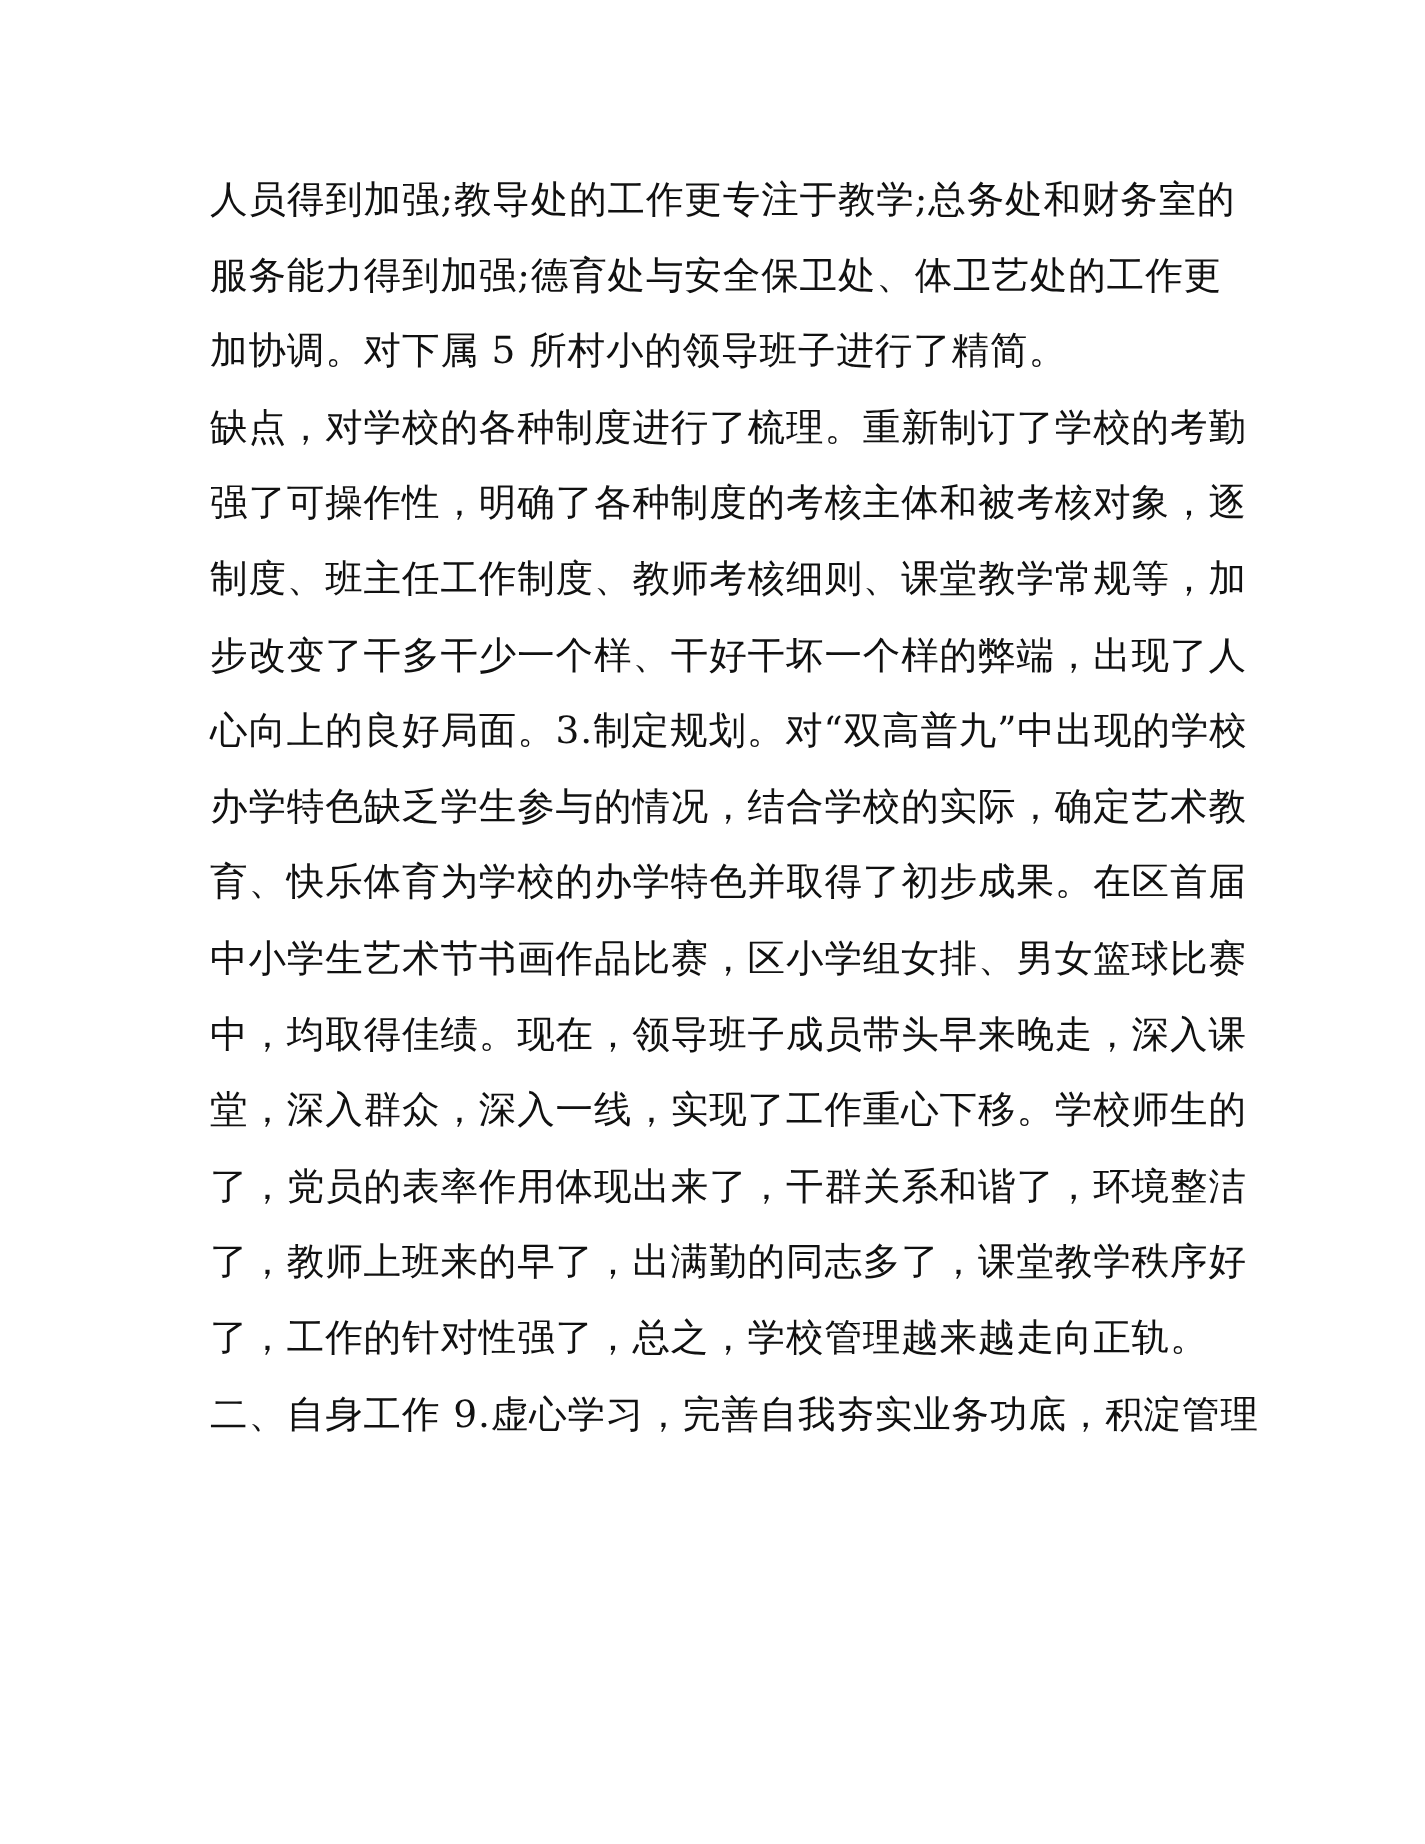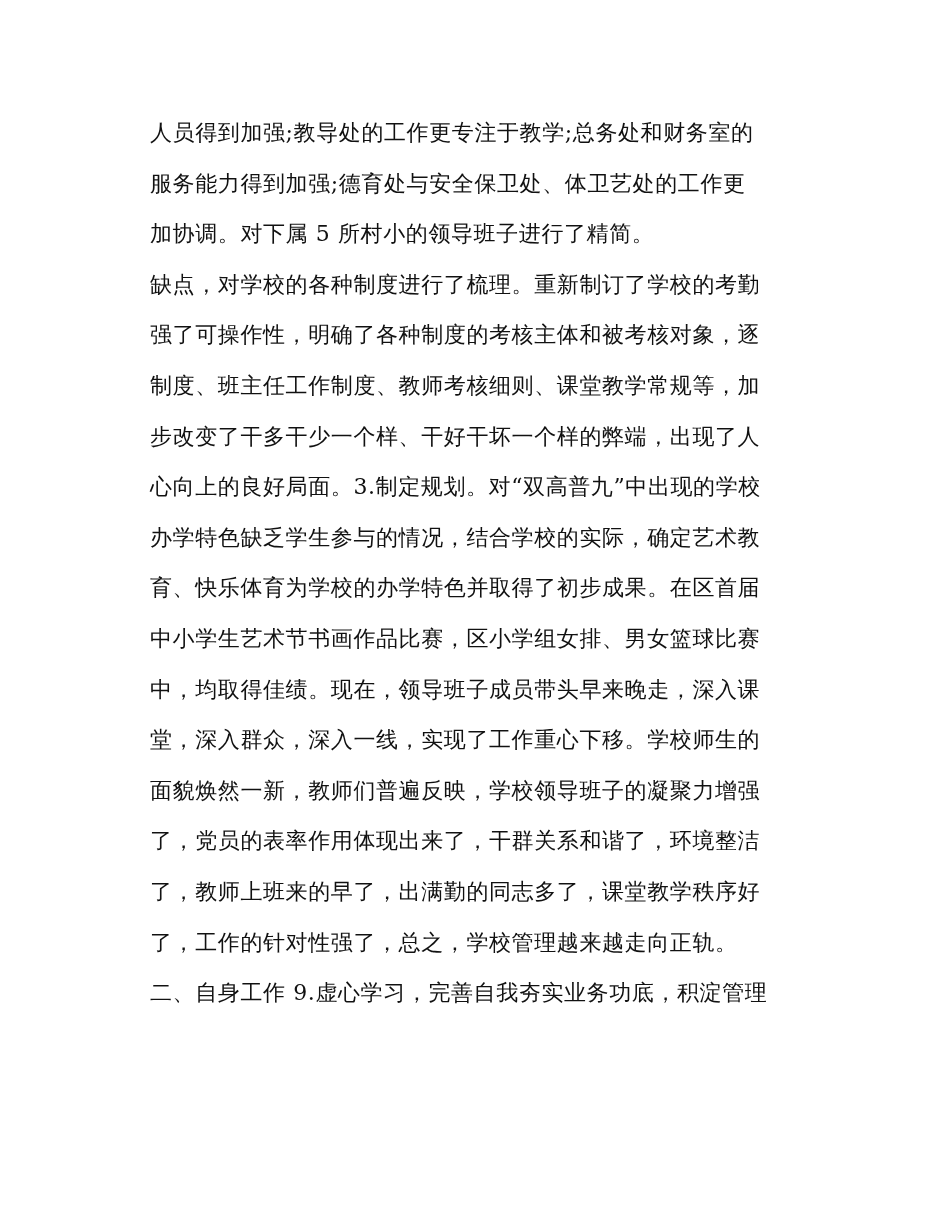--- a/index.html
+++ b/index.html
@@ -16,26 +16,26 @@
     .page {
       position: absolute;
       left: 0;
       top: 0;
       width: 950px;
       height: 1229px;
       background: #ffffff;
     }
     .body-text {
       position: absolute;
-      left: 150px;
+      left: 140px;
       top: 108px;
       width: 680px;
       color: #111111;
       font-family: "DejaVu Serif", "Liberation Serif", serif;
-      font-size: 22px;
+      font-size: 25px;
       letter-spacing: 0.6px;
     }
     .line {
       display: block;
       height: 50.6px;
       line-height: 50.6px;
       white-space: nowrap;
     }
   </style>
 </head>
@@ -49,19 +49,18 @@
     <span class="line">缺点，对学校的各种制度进行了梳理。重新制订了学校的考勤</span>
     <span class="line">强了可操作性，明确了各种制度的考核主体和被考核对象，逐</span>
     <span class="line">制度、班主任工作制度、教师考核细则、课堂教学常规等，加</span>
     <span class="line">步改变了干多干少一个样、干好干坏一个样的弊端，出现了人</span>
     <span class="line">心向上的良好局面。3.制定规划。对“双高普九”中出现的学校</span>
     <span class="line">办学特色缺乏学生参与的情况，结合学校的实际，确定艺术教</span>
     <span class="line">育、快乐体育为学校的办学特色并取得了初步成果。在区首届</span>
     <span class="line">中小学生艺术节书画作品比赛，区小学组女排、男女篮球比赛</span>
     <span class="line">中，均取得佳绩。现在，领导班子成员带头早来晚走，深入课</span>
     <span class="line">堂，深入群众，深入一线，实现了工作重心下移。学校师生的</span>
-    <span class="line">面貌焕然一新，教师们普遍反映，学校领导班子的凝聚力增强</span>
     <span class="line">了，党员的表率作用体现出来了，干群关系和谐了，环境整洁</span>
     <span class="line">了，教师上班来的早了，出满勤的同志多了，课堂教学秩序好</span>
     <span class="line">了，工作的针对性强了，总之，学校管理越来越走向正轨。</span>
     <span class="line">二、自身工作 9.虚心学习，完善自我夯实业务功底，积淀管理</span>
   </div>
 </div>
 
 </body></html>

